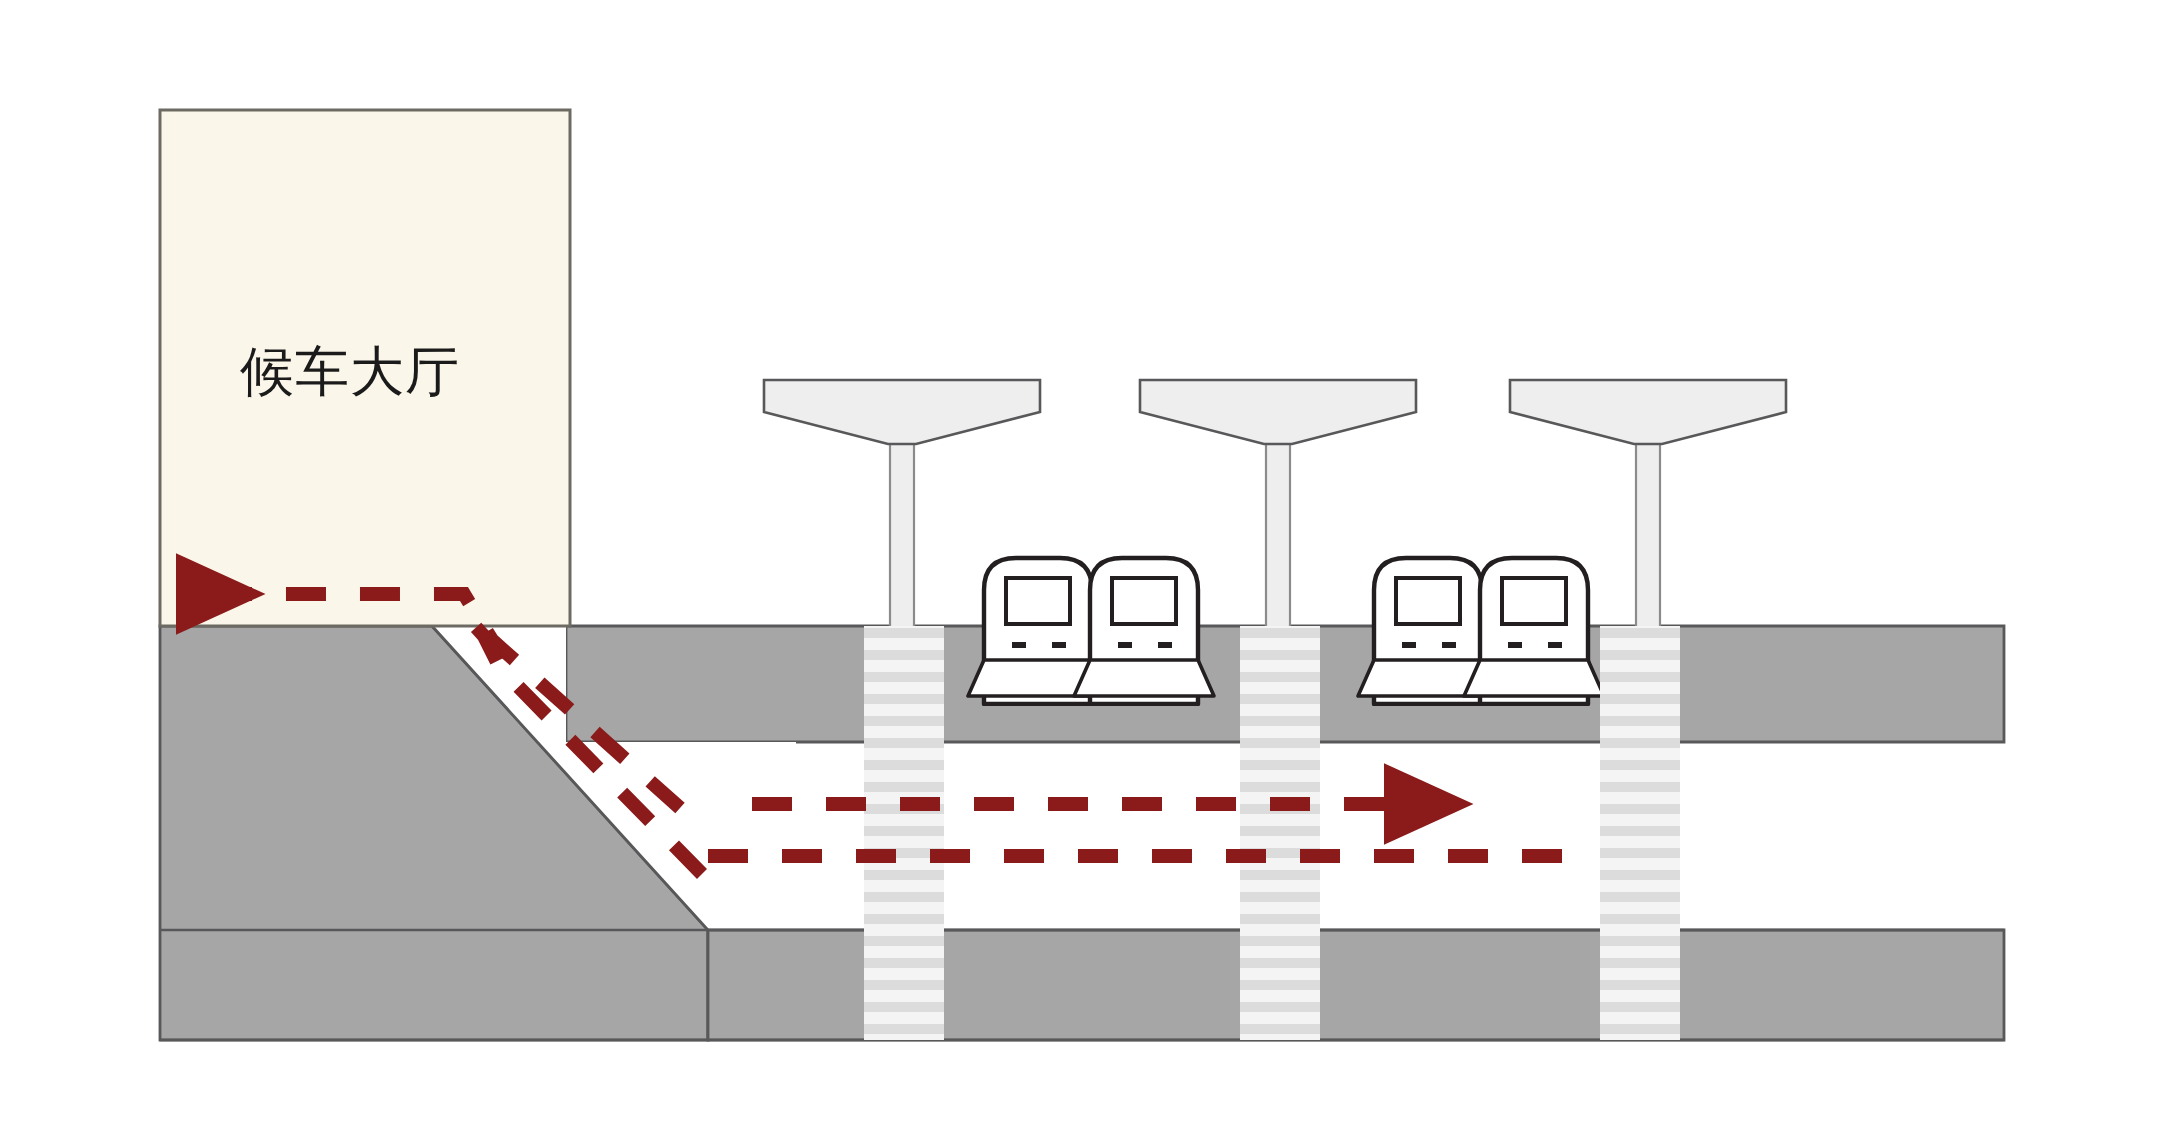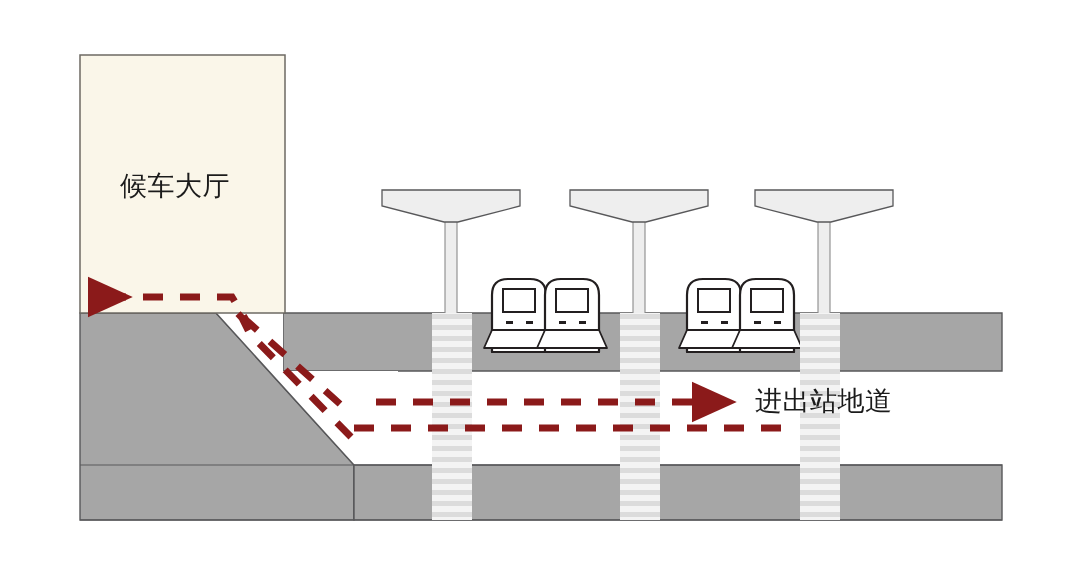--- a/index.html
+++ b/index.html
@@ -153,15 +153,14 @@
       <path d="M 351 437 L 250 334 L 242 318 L 231 306" stroke-dasharray="20 17"></path>
       <path d="M 376 402 L 700 402" stroke-dasharray="20 17" marker-end="url(#arrowRight)"></path>
 
       <path d="M 354 428 L 790 428" stroke-dasharray="20 17"></path>
     </g>
 
   </svg>
 
   <div class="label-text" id="hall-label">候车大厅</div>
 
-  <div class="label-text" id="tunnel-label">进出站地道</div>
 
 </div>
 
 </body></html>

